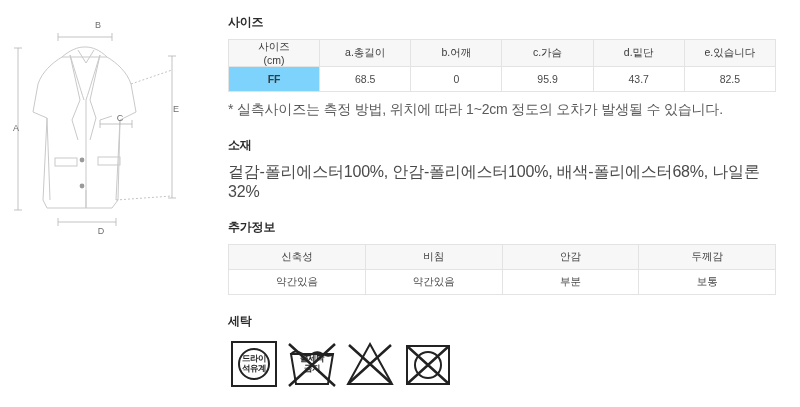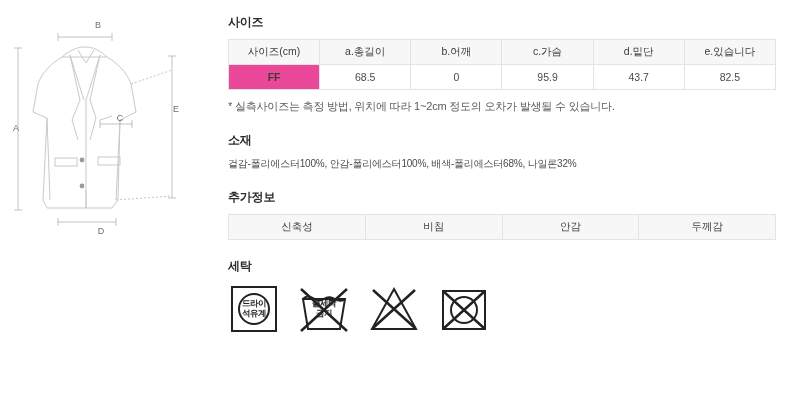--- a/index.html
+++ b/index.html
@@ -49,48 +49,48 @@
     border-collapse: collapse;
     width: 548px;
     table-layout: fixed;
   }
   table.grid th, table.grid td {
     border: 1px solid #e3e3e3;
     text-align: center;
     font-size: 10.5px;
     color: #4a4a4a;
     height: 24px;
-    padding: 0 8px;
+    padding: 0 19px;
     font-weight: normal;
   }
   table.grid thead th {
     background: #f7f7f7;
     color: #3b3b3b;
   }
   table.grid tbody td.rowhead {
-    background: #ec4899;
+    background: #7dd3fc;
     font-weight: bold;
     color: #3b3b3b;
   }
   .note {
-    font-size: 11px;
+    font-size: 14px;
     color: #5a5a5a;
     margin: 9px 0 0 0;
     letter-spacing: -0.2px;
   }
   .material-text {
-    font-size: 10px;
+    font-size: 16px;
     color: #4a4a4a;
     margin: 0;
     letter-spacing: -0.2px;
   }
   
   .wash-row {
     display: flex;
-    gap: 18px;
+    gap: 6px;
     margin-top: 7px;
   }
   .wash-icon {
     width: 52px;
     height: 52px;
     position: relative;
   }
   .wash-label {
     position: absolute;
     left: 0;
@@ -206,20 +206,26 @@
     <table class="grid">
       <thead>
         <tr>
           <th>신축성</th>
           <th>비침</th>
           <th>안감</th>
           <th>두께감</th>
         </tr>
       </thead>
       <tbody>
+        <tr>
+          <td>약간있음</td>
+          <td>약간있음</td>
+          <td>부분</td>
+          <td>보통</td>
+        </tr>
       </tbody>
     </table>
 
     <h3 class="section-title spaced">세탁</h3>
     <div class="wash-row">
 
       <div class="wash-icon">
         <svg width="52" height="52" viewBox="0 0 52 52" xmlns="http://www.w3.org/2000/svg">
           <rect x="4" y="4" width="44" height="44" fill="none" stroke="#222" stroke-width="2"></rect>
           <circle cx="26" cy="26" r="15" fill="none" stroke="#222" stroke-width="2"></circle>

